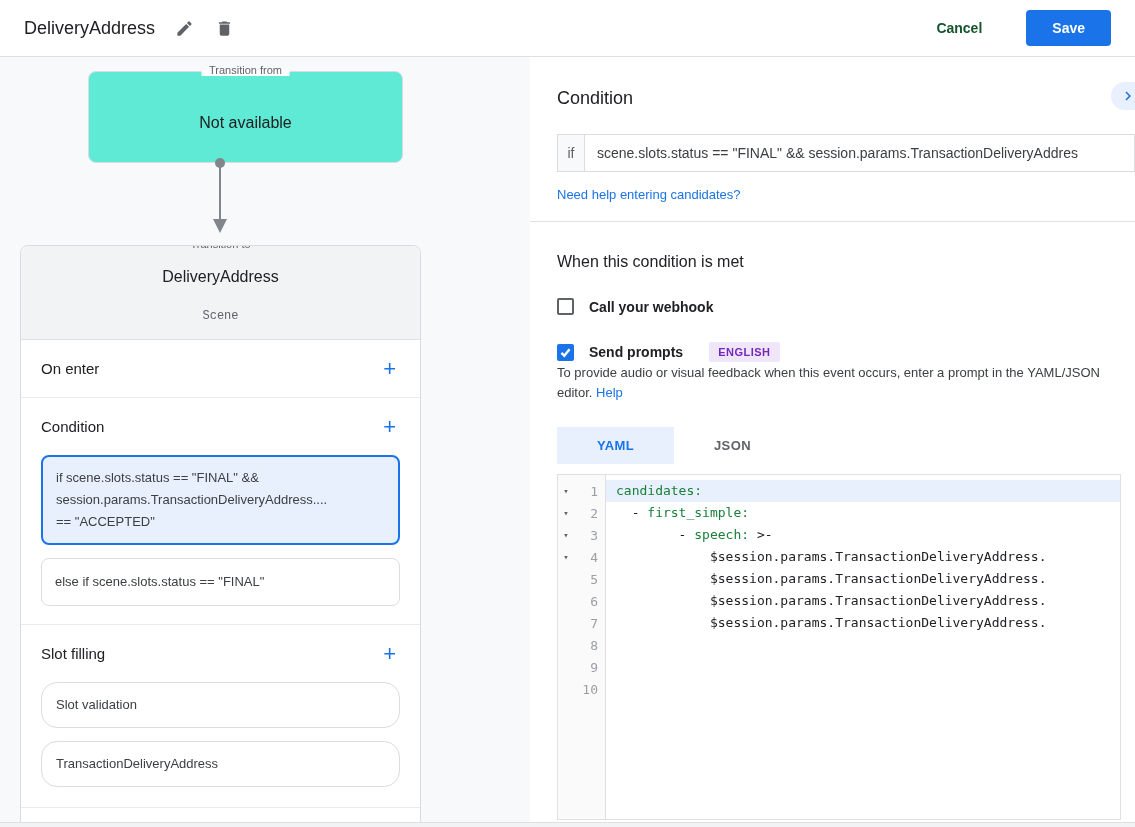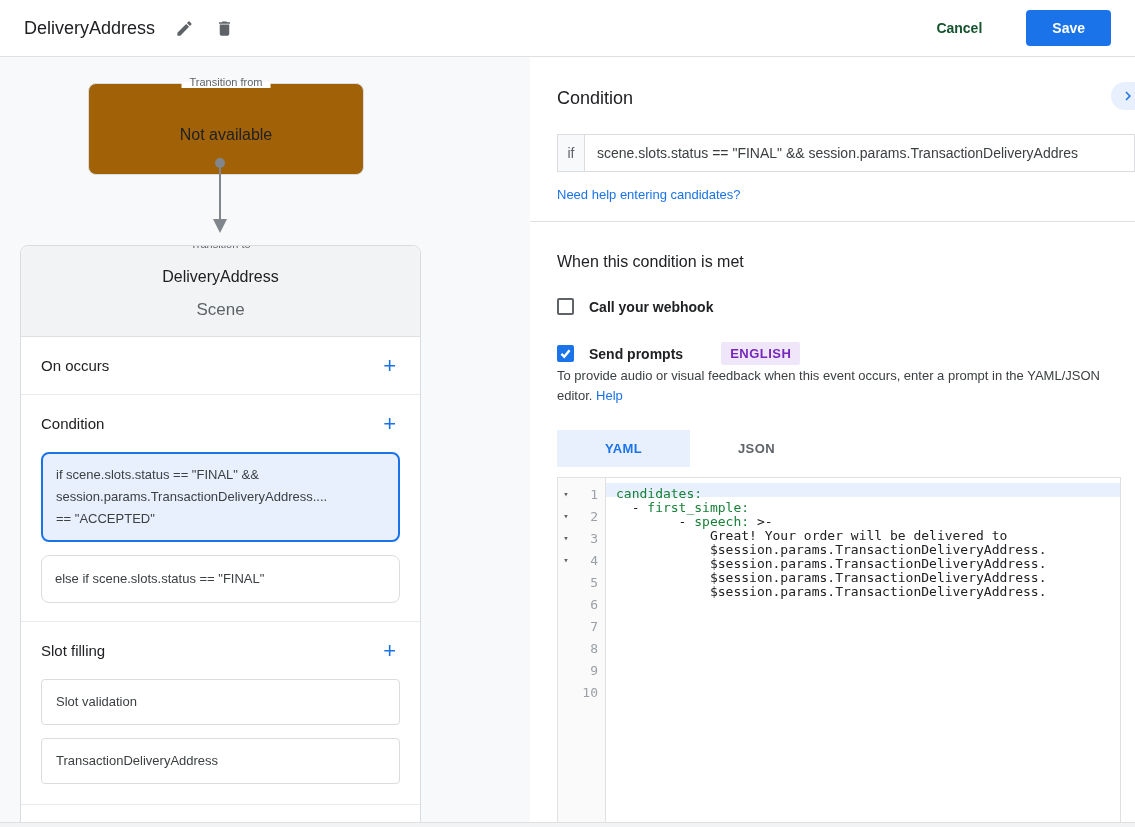--- a/index.html
+++ b/index.html
@@ -29,50 +29,50 @@
   .left-pane{ width:530px; flex:none; background:#f8f9fa; position:relative; overflow:hidden; }
   .right-pane{ flex:1; background:#fff; position:relative; padding-left:27px; overflow:hidden; }
   .bottom-strip{ height:5px; background:#f1f3f4; border-top:1px solid #e0e0e0; }
 
   
   .flow-box{ position:absolute; border:1px solid #dadce0; border-radius:8px; }
   .box-label{
     position:absolute; top:-8px; left:50%; transform:translateX(-50%);
     font-size:11px; color:#5f6368; padding:0 8px; white-space:nowrap;
   }
-  .tfrom{ left:88px; top:26px; width:276px; height:92px; background:#a16207; }
+  .tfrom{ left:88px; top:14px; width:315px; height:92px; background:#5eead4; }
   .tfrom .box-label{ background:linear-gradient(to bottom,#f8f9fa 50%,#ffffff 50%); }
   .tfrom-value{ text-align:center; margin-top:42px; font-size:16px; color:#202124; }
 
   .connector{ position:absolute; left:206px; top:98px; }
 
   .tto{ left:20px; top:188px; bottom:-2px; width:401px; background:#fff; border-radius:8px 8px 0 0; overflow:hidden; }
   .tto .box-label{ background:linear-gradient(to bottom,#f8f9fa 50%,#f1f3f4 50%); z-index:2; }
   .card-head{
     background:#f1f3f4; border-bottom:1px solid #e0e0e0; text-align:center;
     padding:22px 0 16px; border-radius:8px 8px 0 0;
   }
   .scene-name{ font-size:16px; color:#202124; }
-  .scene-type{ font-size:17px; color:#5f6368; margin-top:14px; }
+  .scene-type{ font-size:12px; color:#5f6368; margin-top:23px;font-family:Liberation Mono, monospace; }
 
   .section{ border-bottom:1px solid #e8eaed; padding:0 20px; }
   .section:last-child{ border-bottom:none; }
   .section-row{ display:flex; justify-content:space-between; align-items:center; height:57px; }
   .section-label{ font-size:15px; color:#202124; }
   .plus-btn{ color:#1a73e8; font-size:22px; font-weight:300; line-height:1; cursor:pointer; padding:2px 4px; }
 
   .cond-card{
     border-radius:8px; font-size:13px; color:#3c4043; line-height:22px; word-break:break-all;
   }
   .cond-card.selected{ background:#e8f0fe; border:2px solid #1a73e8; padding:10px 13px; cursor:pointer; }
   .cond-card.plain{ background:#fff; border:1px solid #dadce0; padding:12px 13px; margin-top:13px; cursor:pointer; }
   .cond-pad{ padding-bottom:18px; }
 
   .slot-box{
-    background:#fff; border:1px solid #dadce0; border-radius:4px;
+    background:#fff; border:1px solid #dadce0; border-radius:16px;
     height:46px; line-height:44px; padding:0 14px; font-size:13px; color:#3c4043;
     margin-bottom:13px; cursor:pointer;
   }
   .slot-pad{ padding-bottom:7px; }
 
   
   .cond-title{ margin:31px 0 0; font-size:18px; font-weight:400; color:#202124; }
   .chevron-pill{
     position:absolute; right:0; top:25px; width:24px; height:28px;
     background:#e8f0fe; border-radius:14px 0 0 14px;
@@ -98,44 +98,44 @@
   .cb-row{ display:flex; align-items:center; margin-top:27px; }
   .cb{
     width:17px; height:17px; border:2px solid #5f6368; border-radius:2px;
     flex:none; cursor:pointer; display:flex; align-items:center; justify-content:center;
   }
   .cb.checked{ background:#1a73e8; border-color:#1a73e8; }
   .cb svg{ width:13px; height:13px; fill:none; stroke:#fff; stroke-width:3; display:none; }
   .cb.checked svg{ display:block; }
   .cb-label{ margin-left:15px; font-size:14px; font-weight:bold; color:#202124; }
   .lang-badge{
-    margin-left:38px; background:#f0e6fa; color:#7627bb; font-size:13px; font-weight:bold;
+    margin-left:26px; background:#f0e6fa; color:#7627bb; font-size:11px; font-weight:bold;
     letter-spacing:.5px; padding:4px 9px; border-radius:2px;
   }
   .prompt-desc{ margin-top:1px; width:570px; font-size:13px; color:#3c4043; line-height:1.55; }
   .inline-help{ color:#1a73e8; cursor:pointer; }
 
   .tabs{ display:flex; margin-top:24px; }
   .tab{
-    width:133px; height:37px; display:flex; align-items:center; justify-content:center;
+    width:117px; height:37px; display:flex; align-items:center; justify-content:center;
     font-size:13px; font-weight:bold; letter-spacing:.4px; color:#5f6368; cursor:pointer;
   }
   .tab.active{ background:#e8f0fe; color:#1a73e8; }
 
   .editor{
     margin-top:10px; width:564px; height:346px;
     border:1px solid #e0e0e0; display:flex; overflow:hidden;
     font-family:"DejaVu Sans Mono", monospace; font-size:13px;
   }
   .gutter{ width:48px; flex:none; background:#fafafa; border-right:1px solid #e0e0e0; padding-top:5px; }
   .gline{ height:22px; display:flex; align-items:center; }
   .fold-arrow{ width:16px; text-align:center; font-size:9px; color:#5f6368; cursor:pointer; }
   .lnum{ flex:1; text-align:right; padding-right:7px; color:#9aa0a6; }
   .code{ flex:1; padding-top:5px; background:#fff; overflow:hidden; }
-  .cline{ height:14px; line-height:22px; padding-left:10px; white-space:pre; }
+  .cline{ height:22px; line-height:22px; padding-left:10px; white-space:pre; }
   .cline.hl{ background:#e8f0fe; }
   .tok-key{ color:#188038; }
   .tok-plain{ color:#202124; }
 </style>
 </head>
 <body>
 
 <div class="app-header">
   <span class="app-title">DeliveryAddress</span>
   <span class="icon-btn">
@@ -171,21 +171,21 @@
     <div class="flow-box tto">
       <span class="box-label">Transition to</span>
 
       <div class="card-head">
         <div class="scene-name">DeliveryAddress</div>
         <div class="scene-type">Scene</div>
       </div>
 
       <div class="section">
         <div class="section-row">
-          <span class="section-label">On occurs</span>
+          <span class="section-label">On enter</span>
           <span class="plus-btn">+</span>
         </div>
       </div>
 
       <div class="section">
         <div class="section-row">
           <span class="section-label">Condition</span>
           <span class="plus-btn">+</span>
         </div>
         <div class="cond-pad">
@@ -308,21 +308,20 @@
           </div>
           <div class="gline">
             <span class="fold-arrow"></span>
             <span class="lnum">10</span>
           </div>
         </div>
       <div class="code" id="editor-code">
           <div class="cline hl"><span class="tok-key">candidates:</span></div>
           <div class="cline"><span class="tok-plain">  - </span><span class="tok-key">first_simple:</span></div>
           <div class="cline"><span class="tok-plain">        - </span><span class="tok-key">speech:</span><span class="tok-plain"> &gt;-</span></div>
-          <div class="cline"><span class="tok-plain">            Great! Your order will be delivered to</span></div>
           <div class="cline"><span class="tok-plain">            $session.params.TransactionDeliveryAddress.</span></div>
           <div class="cline"><span class="tok-plain">            $session.params.TransactionDeliveryAddress.</span></div>
           <div class="cline"><span class="tok-plain">            $session.params.TransactionDeliveryAddress.</span></div>
           <div class="cline"><span class="tok-plain">            $session.params.TransactionDeliveryAddress.</span></div>
           <div class="cline"></div>
         </div>
     </div>
 
   </div>
 </div>

